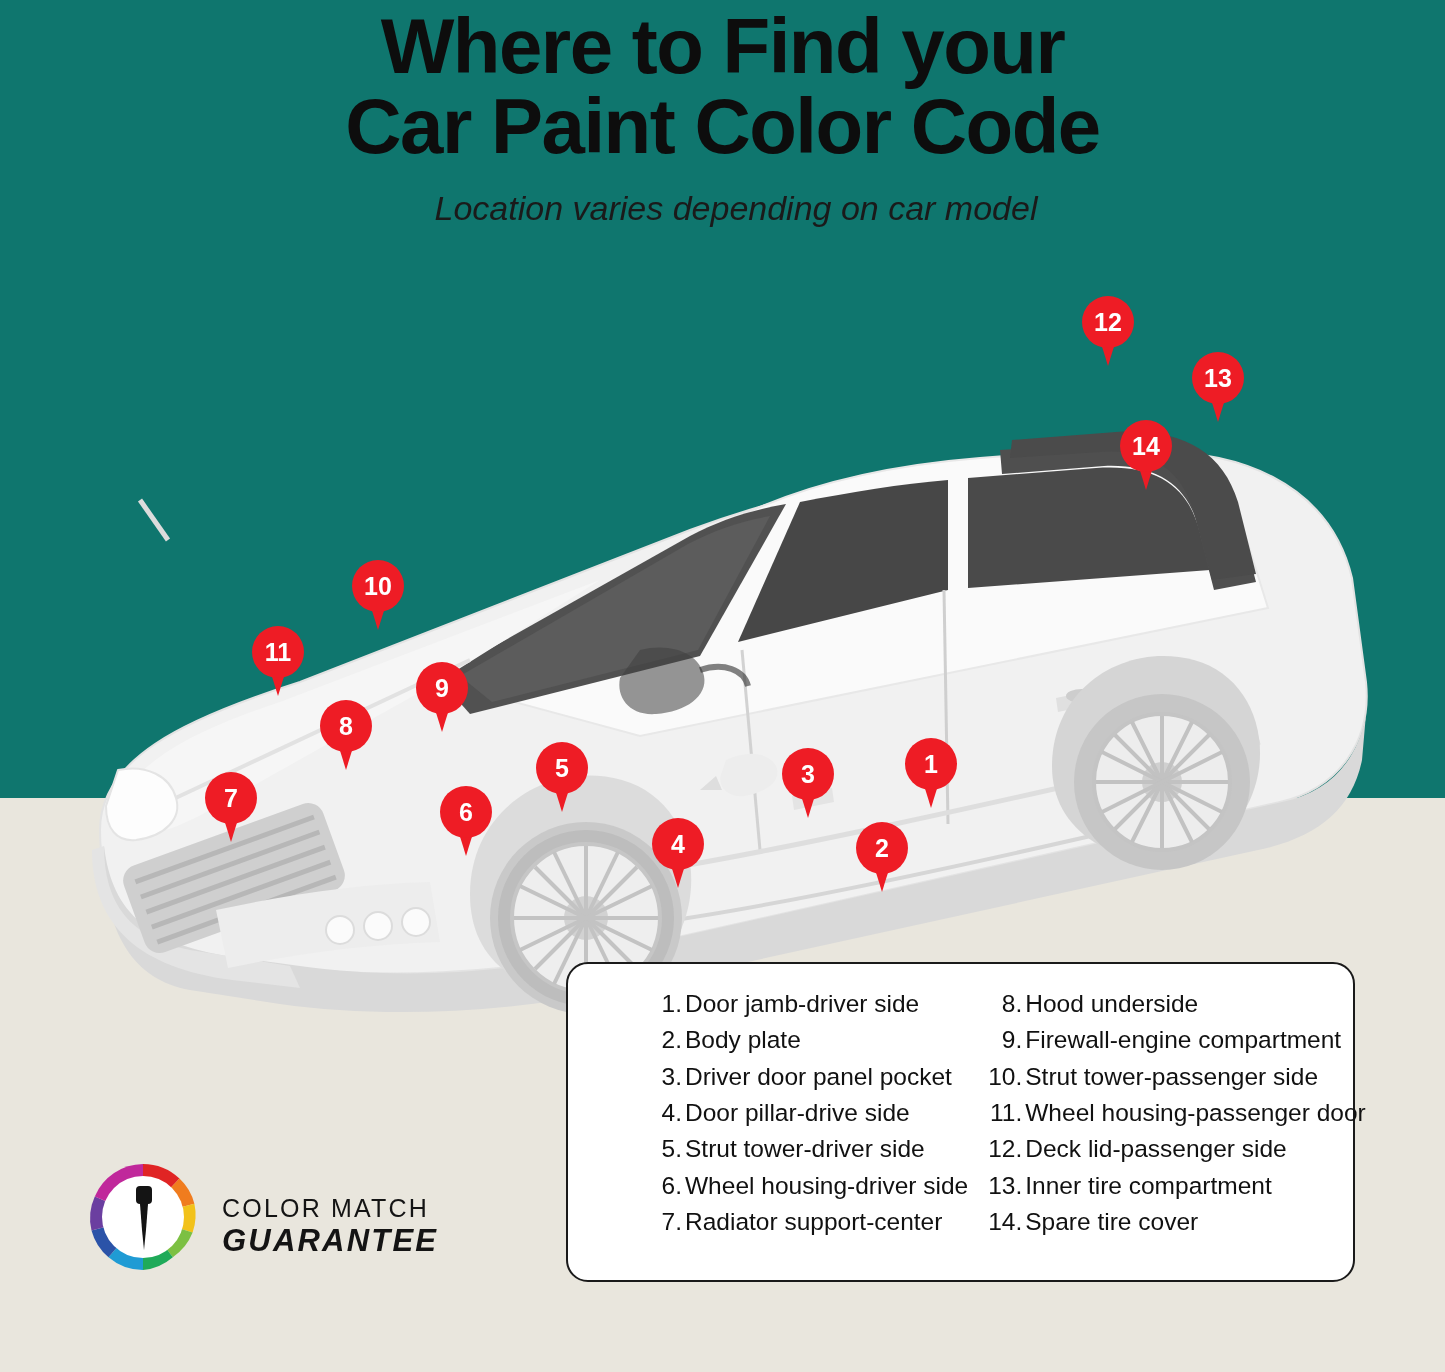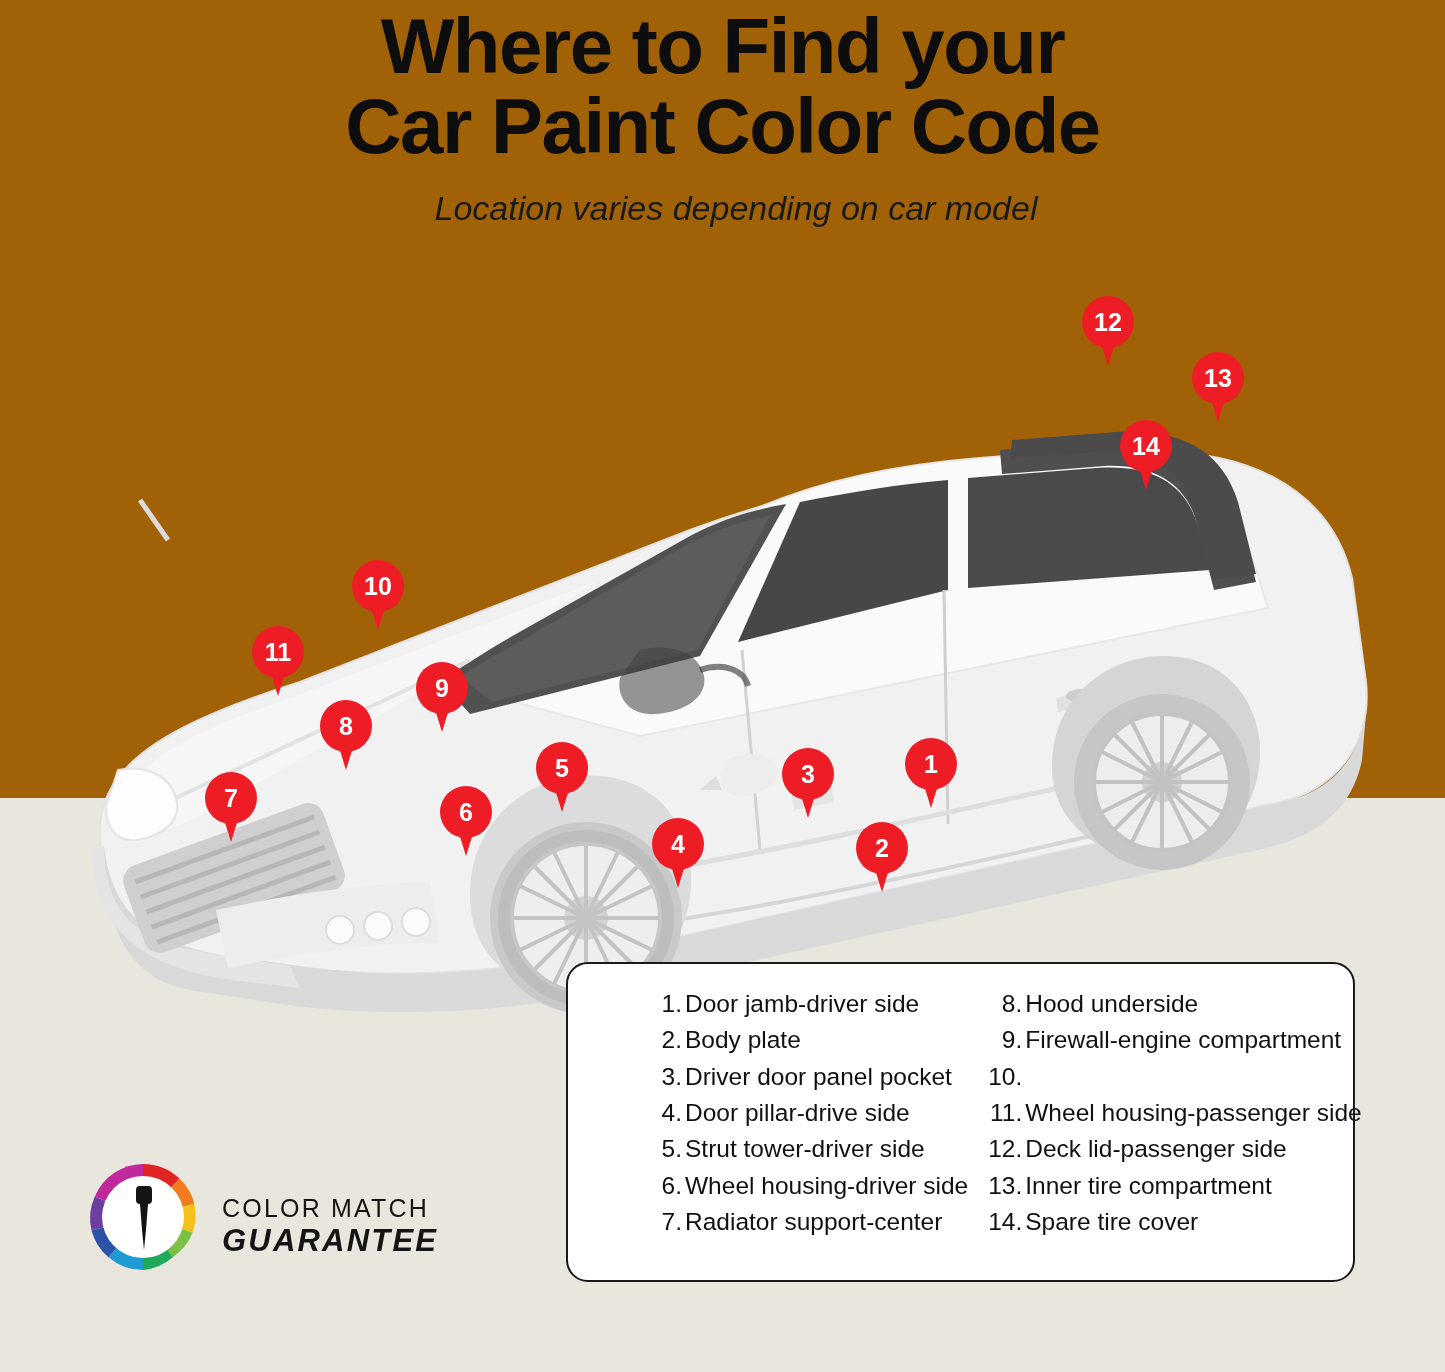--- a/index.html
+++ b/index.html
@@ -12,21 +12,21 @@
     background: #ffffff;
     font-family: "Liberation Sans", sans-serif;
     overflow: hidden;
     position: relative;
   }
   #infographic {
     position: absolute;
     left: 0; top: 0;
     width: 1445px;
     height: 1372px;
-    background: #a16207;
+    background: #0f766e;
   }
   
   .header {
     position: absolute;
     left: 0; top: 0;
     width: 1445px;
     text-align: center;
   }
   .title {
     margin: 0;
@@ -381,24 +381,25 @@
           <div class="legend-item">
             <span class="legend-num">8.</span>
             <span class="legend-label">Hood underside</span>
           </div>
           <div class="legend-item">
             <span class="legend-num">9.</span>
             <span class="legend-label">Firewall-engine compartment</span>
           </div>
           <div class="legend-item">
             <span class="legend-num">10.</span>
+            <span class="legend-label">Strut tower-passenger side</span>
           </div>
           <div class="legend-item">
             <span class="legend-num">11.</span>
-            <span class="legend-label">Wheel housing-passenger side</span>
+            <span class="legend-label">Wheel housing-passenger door</span>
           </div>
           <div class="legend-item">
             <span class="legend-num">12.</span>
             <span class="legend-label">Deck lid-passenger side</span>
           </div>
           <div class="legend-item">
             <span class="legend-num">13.</span>
             <span class="legend-label">Inner tire compartment</span>
           </div>
           <div class="legend-item">

